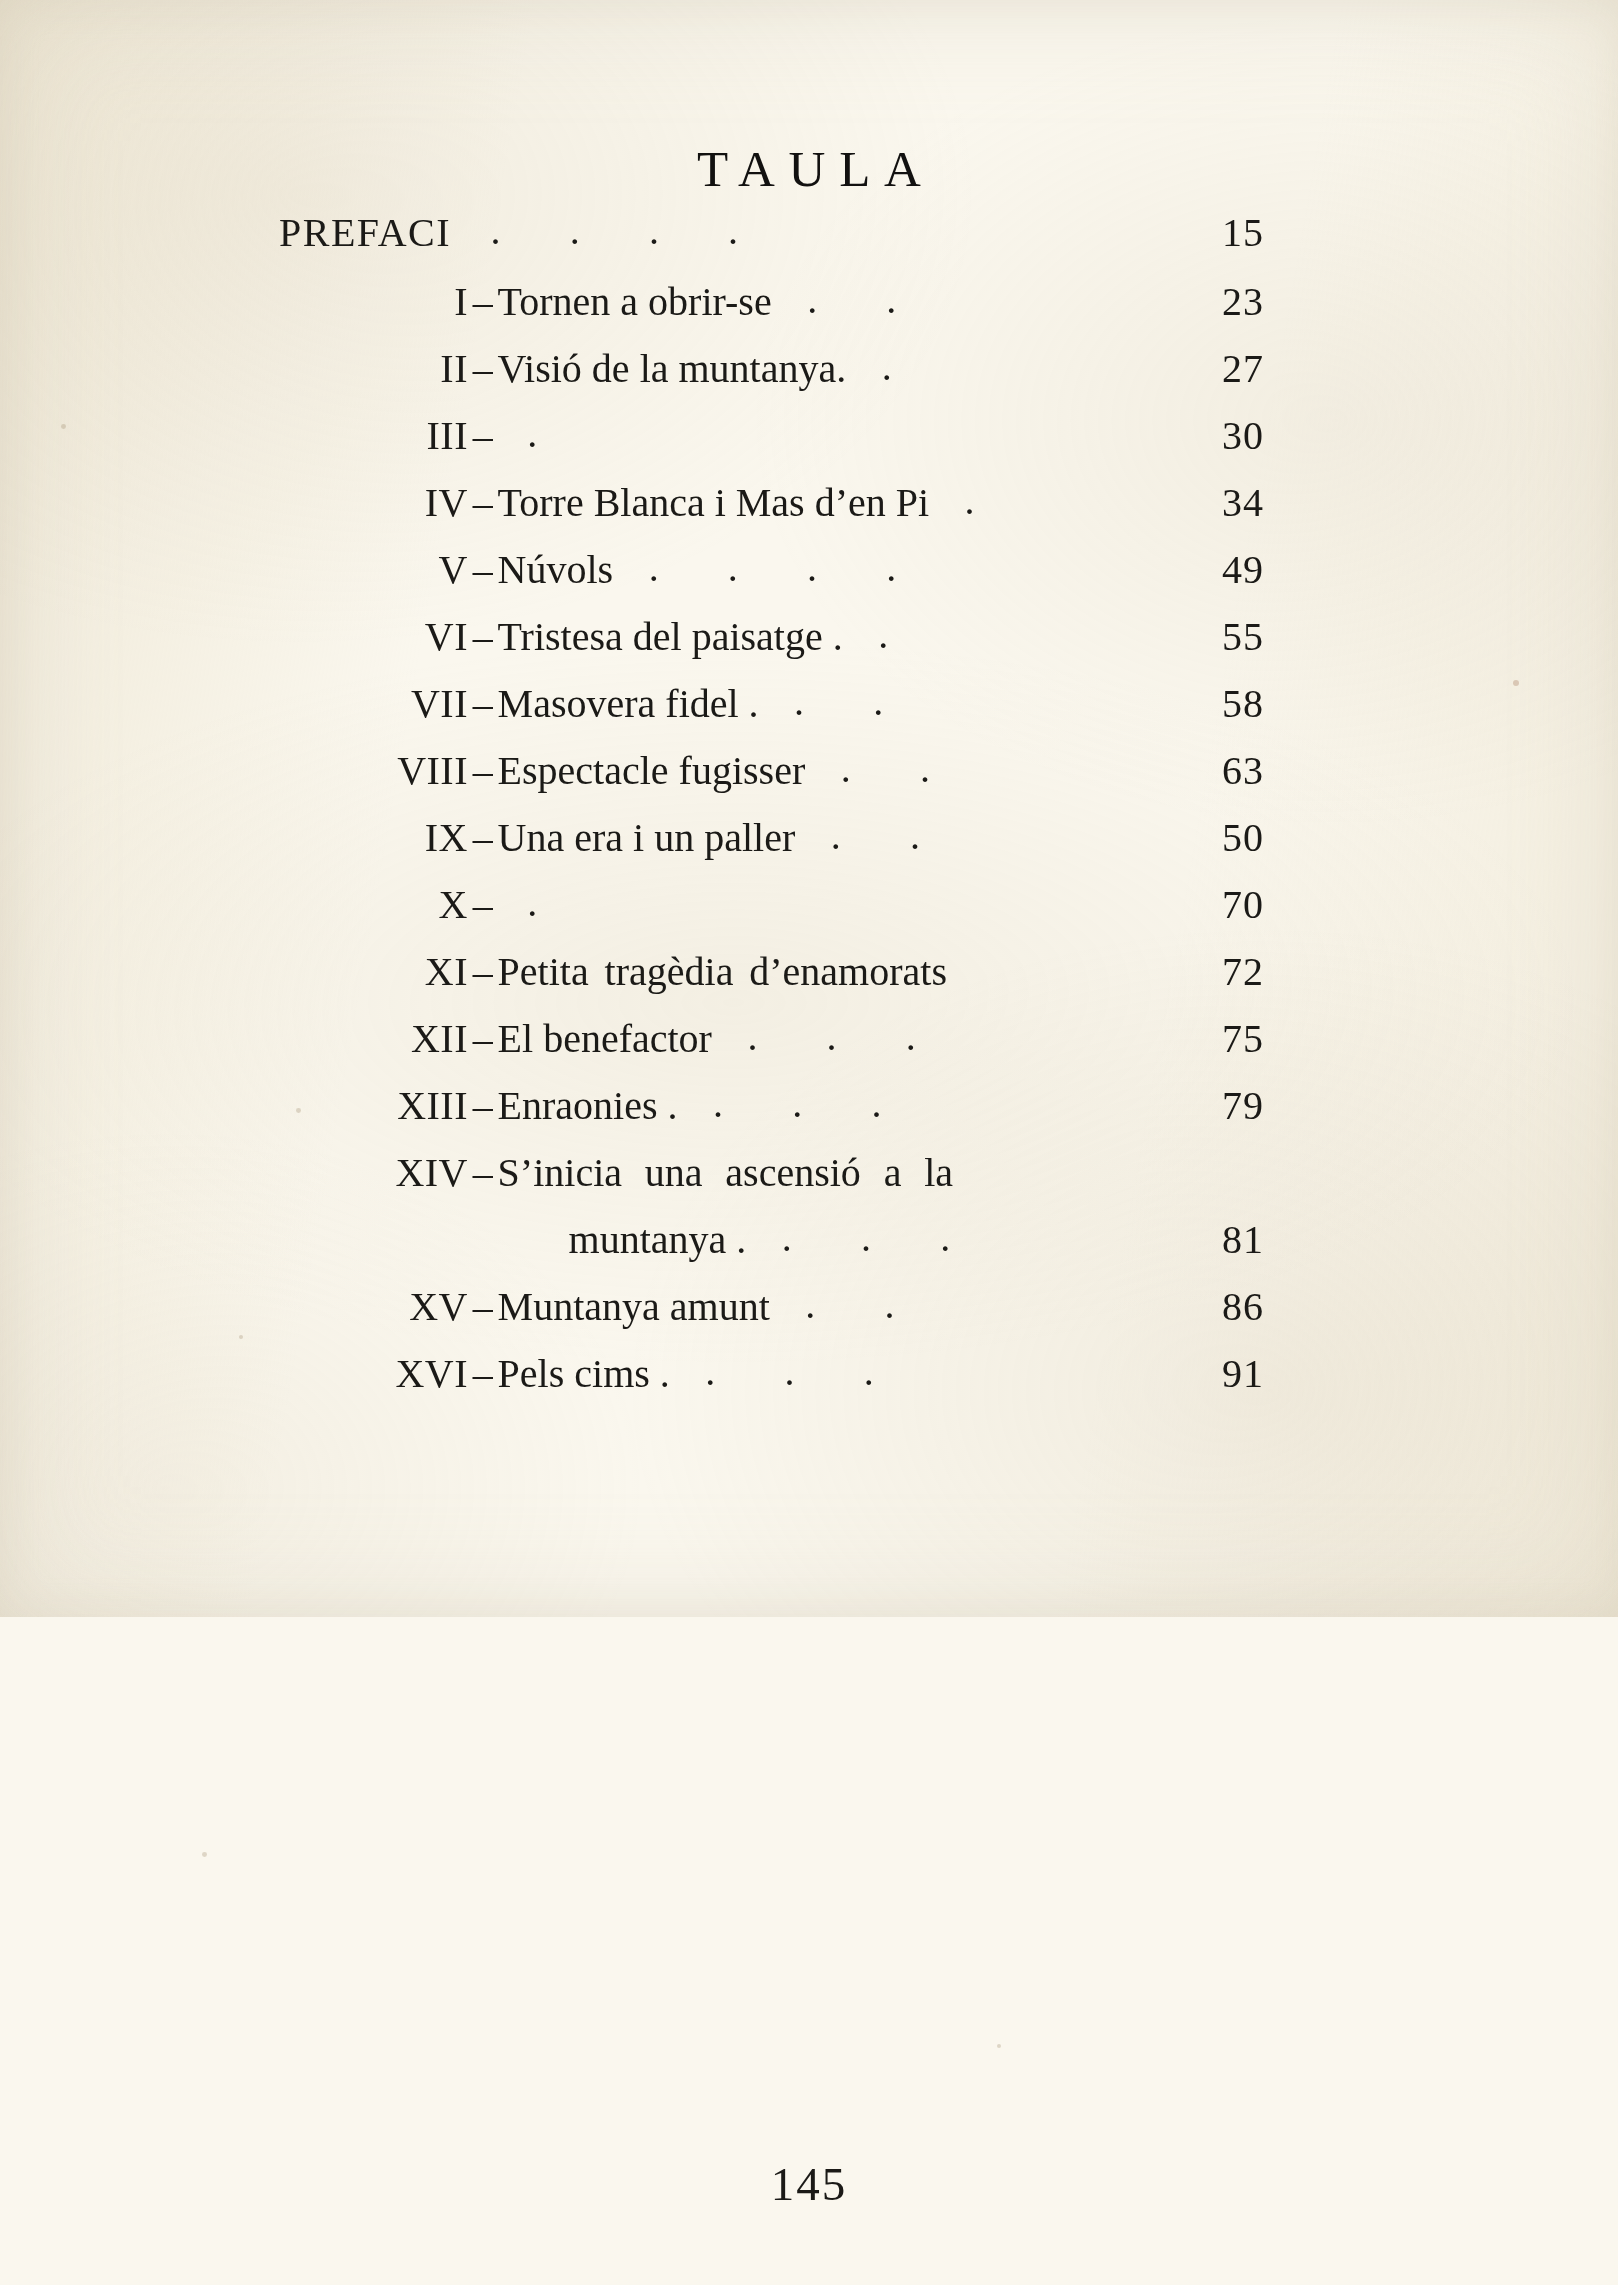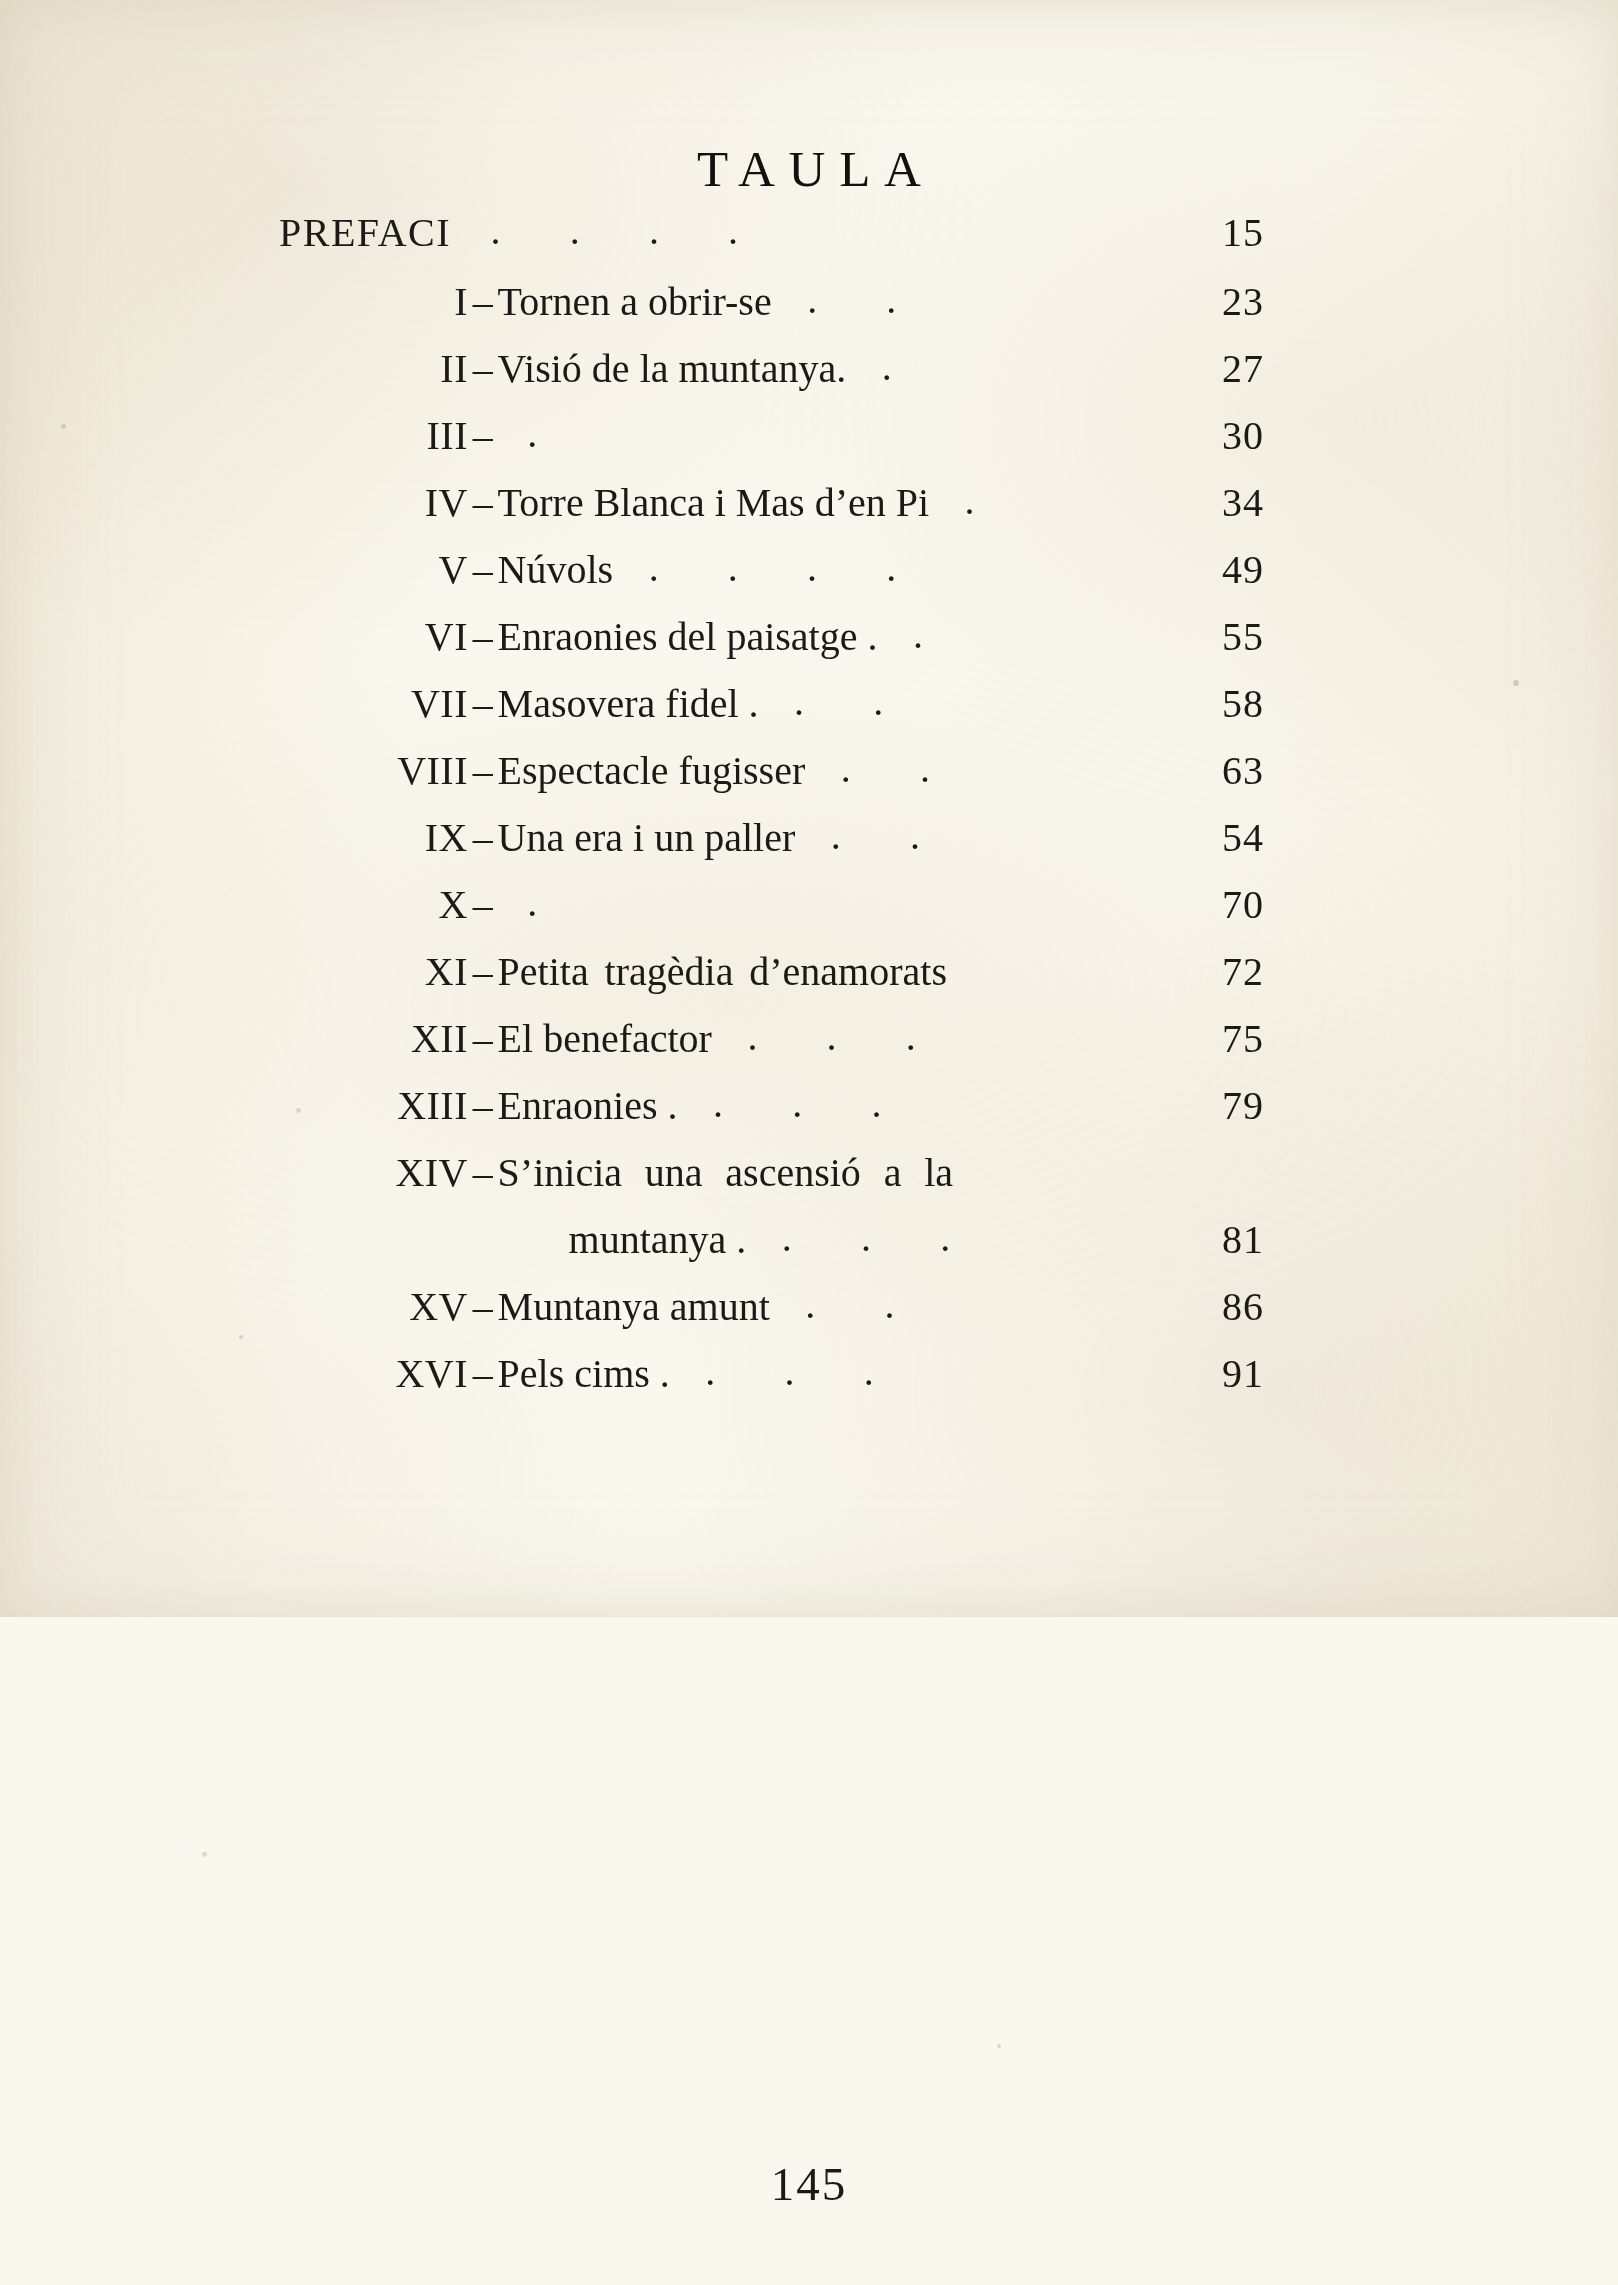--- a/index.html
+++ b/index.html
@@ -227,21 +227,21 @@
       <span class="num-col">V</span>
       <span class="dash-col">–</span>
       <span class="title-col">Núvols</span>
       <span class="leader">.    .    .    .</span>
       <span class="page-col">49</span>
     </div>
 
     <div class="toc-row">
       <span class="num-col">VI</span>
       <span class="dash-col">–</span>
-      <span class="title-col">Enraonies del paisatge .</span>
+      <span class="title-col">Tristesa del paisatge .</span>
       <span class="leader">.</span>
       <span class="page-col">55</span>
     </div>
 
     <div class="toc-row">
       <span class="num-col">VII</span>
       <span class="dash-col">–</span>
       <span class="title-col">Masovera fidel .</span>
       <span class="leader">.    .</span>
       <span class="page-col">58</span>
@@ -253,21 +253,21 @@
       <span class="title-col">Espectacle fugisser</span>
       <span class="leader">.    .</span>
       <span class="page-col">63</span>
     </div>
 
     <div class="toc-row">
       <span class="num-col">IX</span>
       <span class="dash-col">–</span>
       <span class="title-col">Una era i un paller</span>
       <span class="leader">.    .</span>
-      <span class="page-col">54</span>
+      <span class="page-col">50</span>
     </div>
 
     <div class="toc-row">
       <span class="num-col">X</span>
       <span class="dash-col">–</span>
       <span class="leader">.</span>
       <span class="page-col">70</span>
     </div>
 
     <div class="toc-row">

